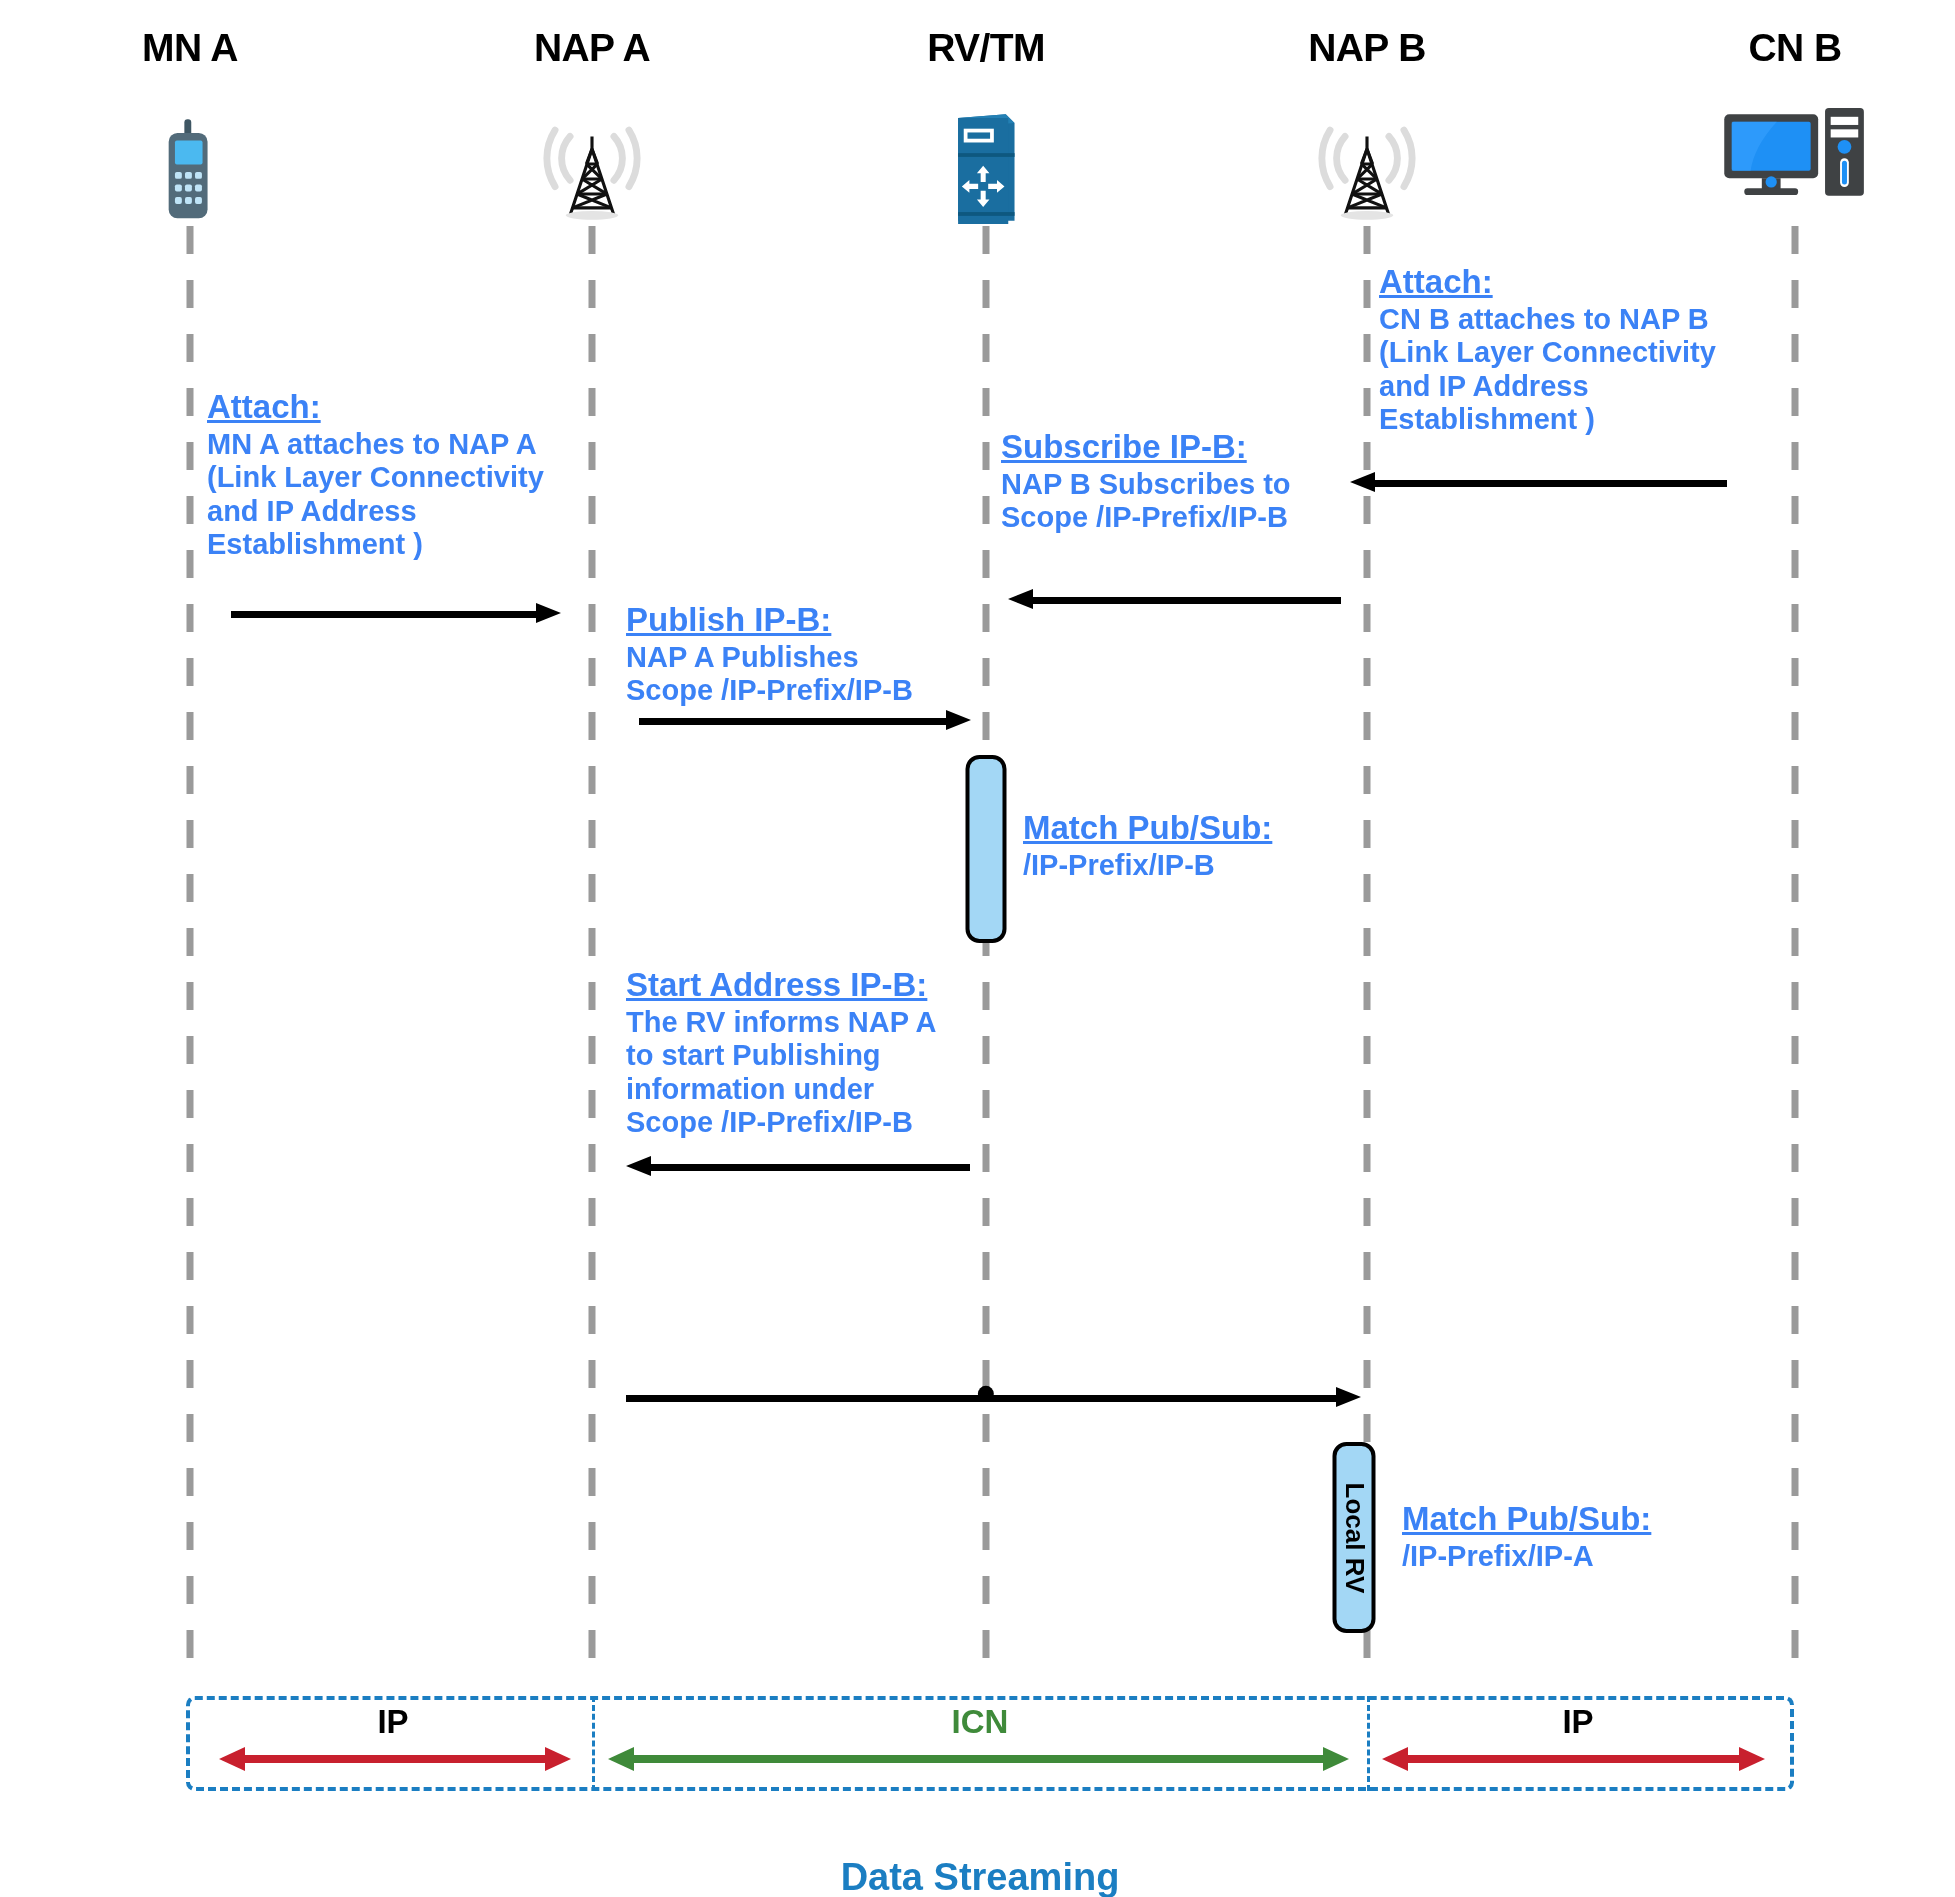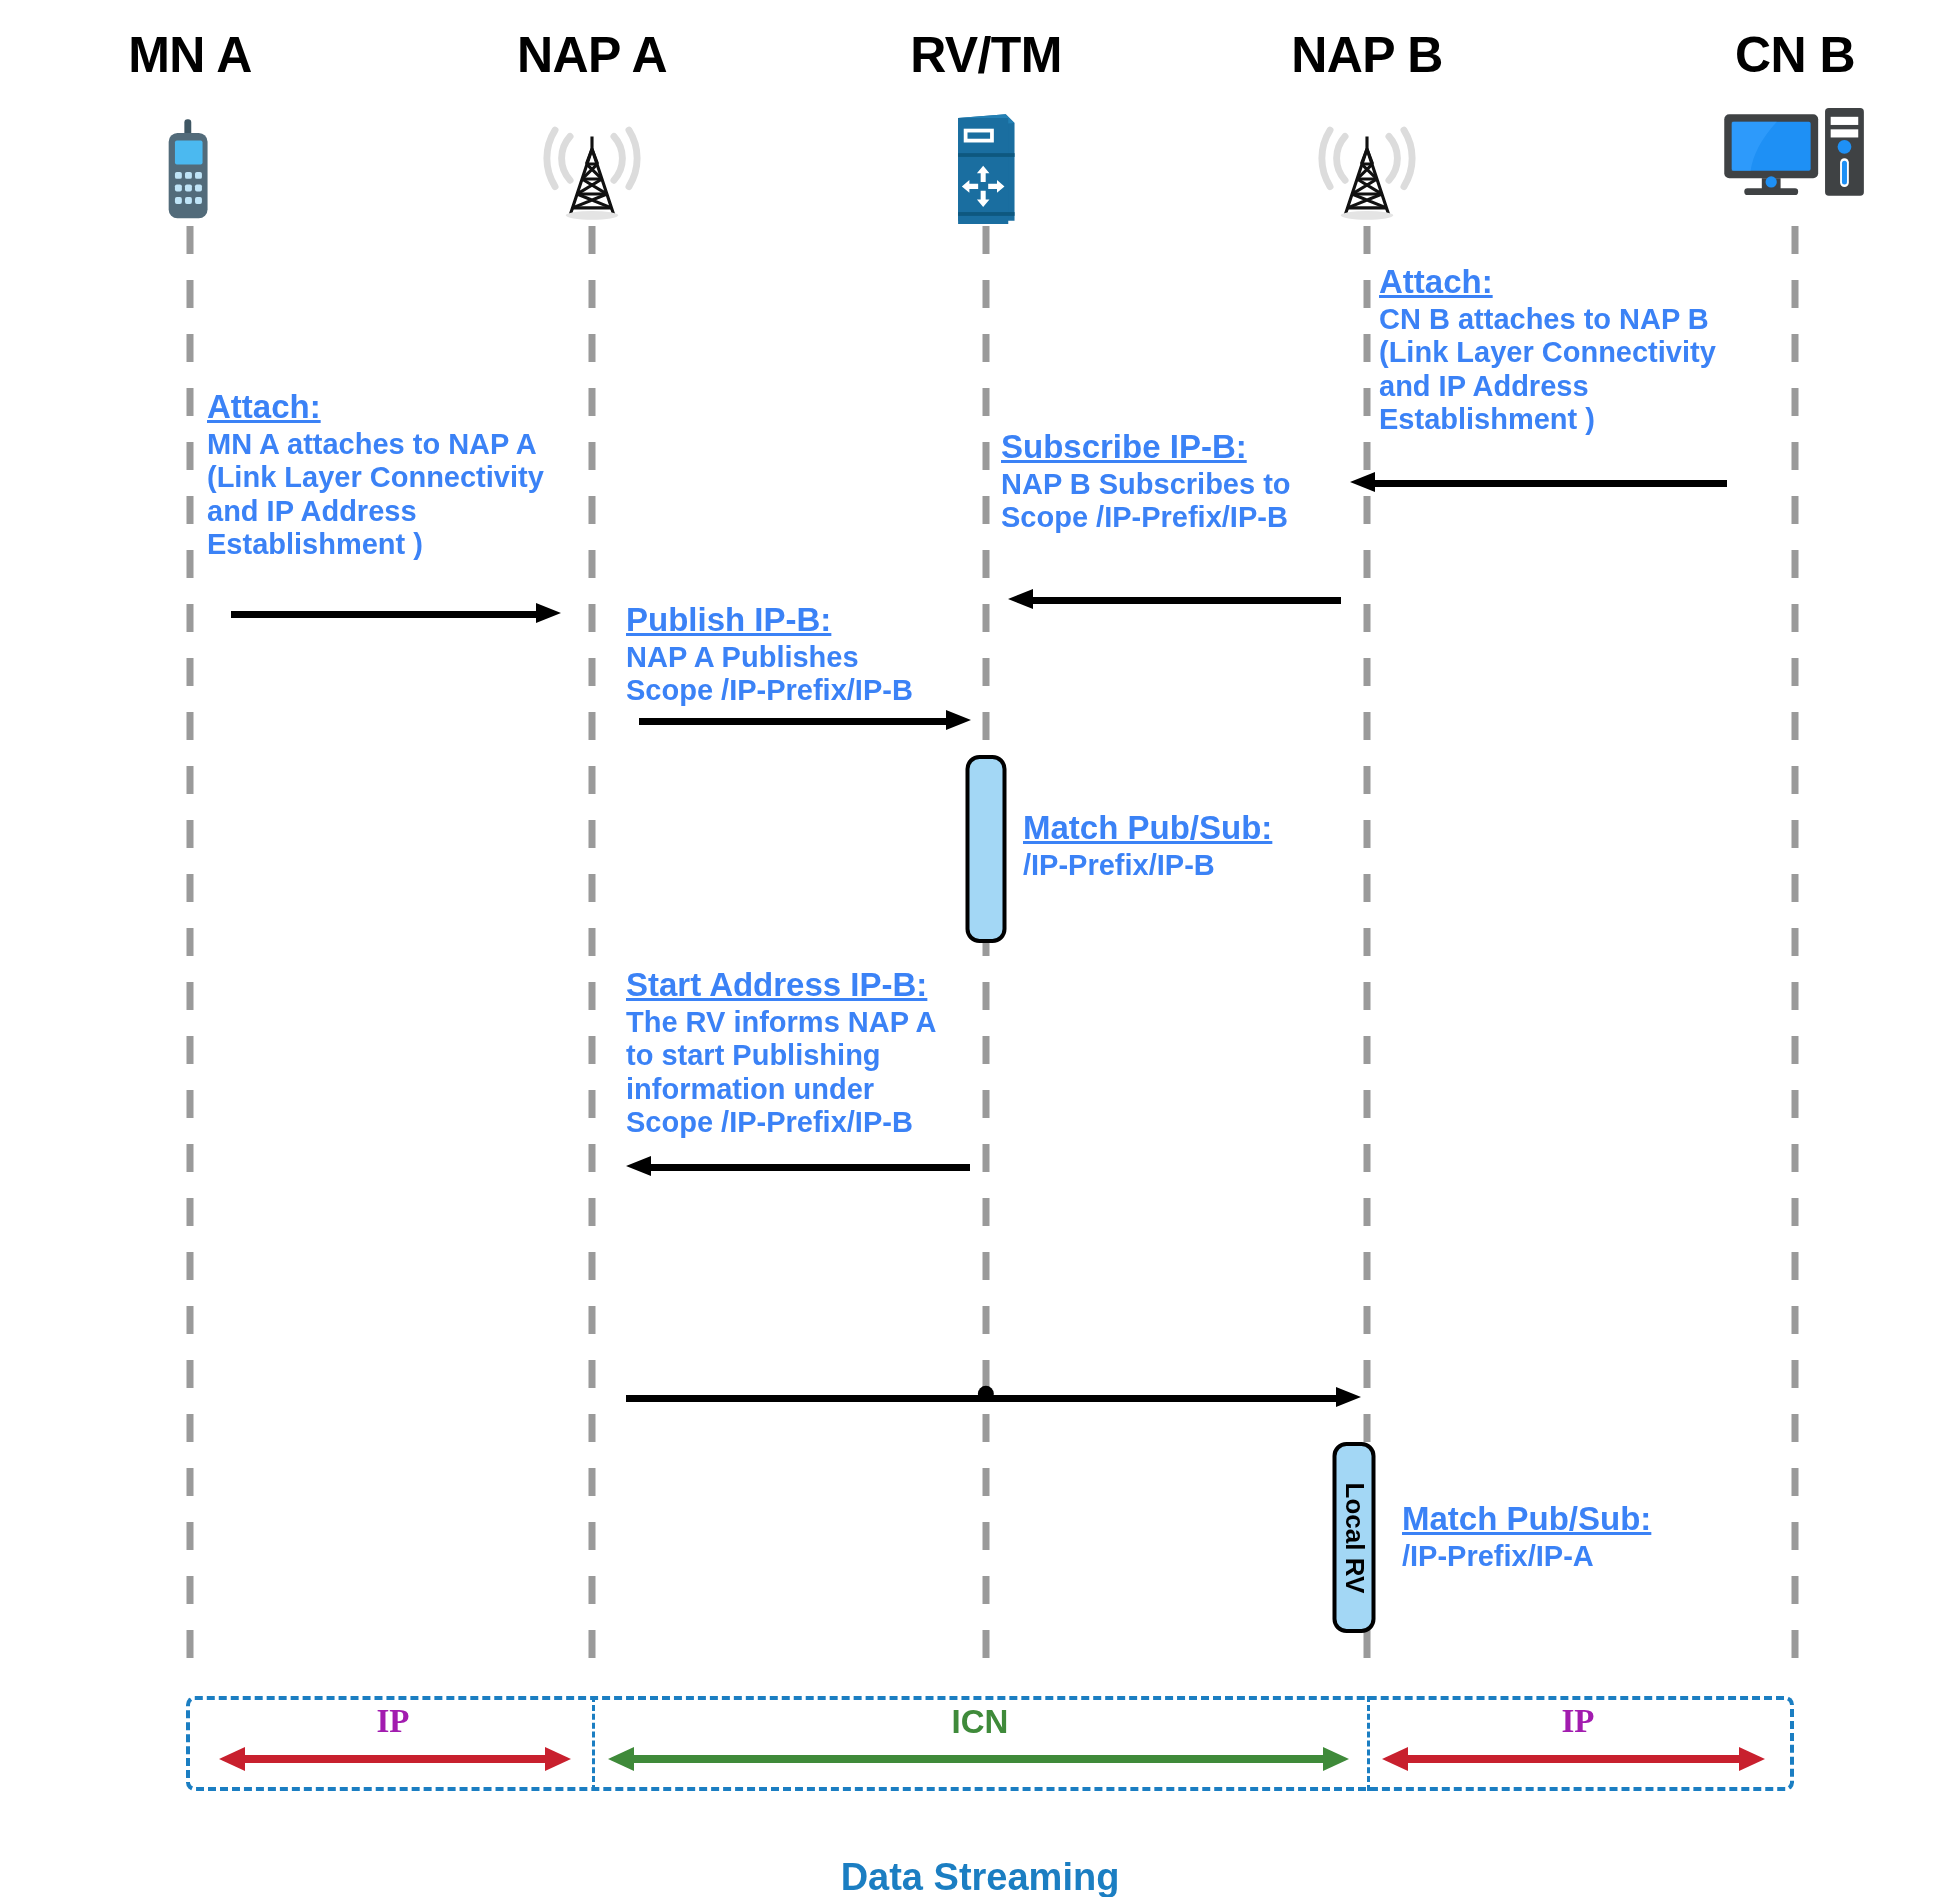--- a/index.html
+++ b/index.html
@@ -2,21 +2,21 @@
 <html style="font-size:10px"><head>
 <meta charset="utf-8">
 <title>ICN/IP Sequence Diagram</title>
 <style>
   html,body{margin:0;padding:0;background:#ffffff;}
   body{font-family:"Liberation Sans",sans-serif;}
   #canvas{position:relative;width:1955px;height:1898px;background:#ffffff;overflow:hidden;}
 
   .actor-label{
     position:absolute;font-weight:bold;color:#000;
-    font-size:50px;letter-spacing:-0.6px;white-space:nowrap;
+    font-size:39px;letter-spacing:-0.6px;white-space:nowrap;
     transform:translateX(-50%);text-align:center;
   }
   .actor-icon{position:absolute;transform:translateX(-50%);}
 
   .lifeline{
     position:absolute;width:7px;background:transparent;
     background-image:linear-gradient(to bottom,#9a9a9a 0 52%,transparent 52% 100%);
     background-size:100% 54px;
     transform:translateX(-50%);
   }
@@ -38,21 +38,21 @@
   .actbox .vlabel{
     position:absolute;left:50%;top:50%;
     transform:translate(-50%,-50%) rotate(90deg);
     font-weight:bold;font-size:26px;color:#000;white-space:nowrap;
   }
 
   .dashbox{position:absolute;border:4.4px dashed #1b7ec2;border-radius:8.8px;box-sizing:border-box;}
   .dashdiv{position:absolute;width:0;border-left:3.8px dashed #1b7ec2;}
 
   .seg-label{position:absolute;font-weight:bold;font-size:33px;transform:translateX(-50%);white-space:nowrap;}
-  .seg-label.ip{color:#a21caf;font-family:Liberation Serif, serif;}
+  .seg-label.ip{color:#000000;}
   .seg-label.icn{color:#3f8a3a;}
 
   .biarrow{position:absolute;height:25px;}
   .biarrow .shaft{position:absolute;top:8.2px;height:8.2px;}
   .biarrow .hl,.biarrow .hr{position:absolute;top:0;width:0;height:0;border-top:12.6px solid transparent;border-bottom:12.6px solid transparent;}
   .biarrow .hl{left:0;}
   .biarrow .hr{right:0;}
 
   .stream-label{position:absolute;font-weight:bold;font-size:38px;color:#1b7ec2;transform:translateX(-50%);white-space:nowrap;}
 

